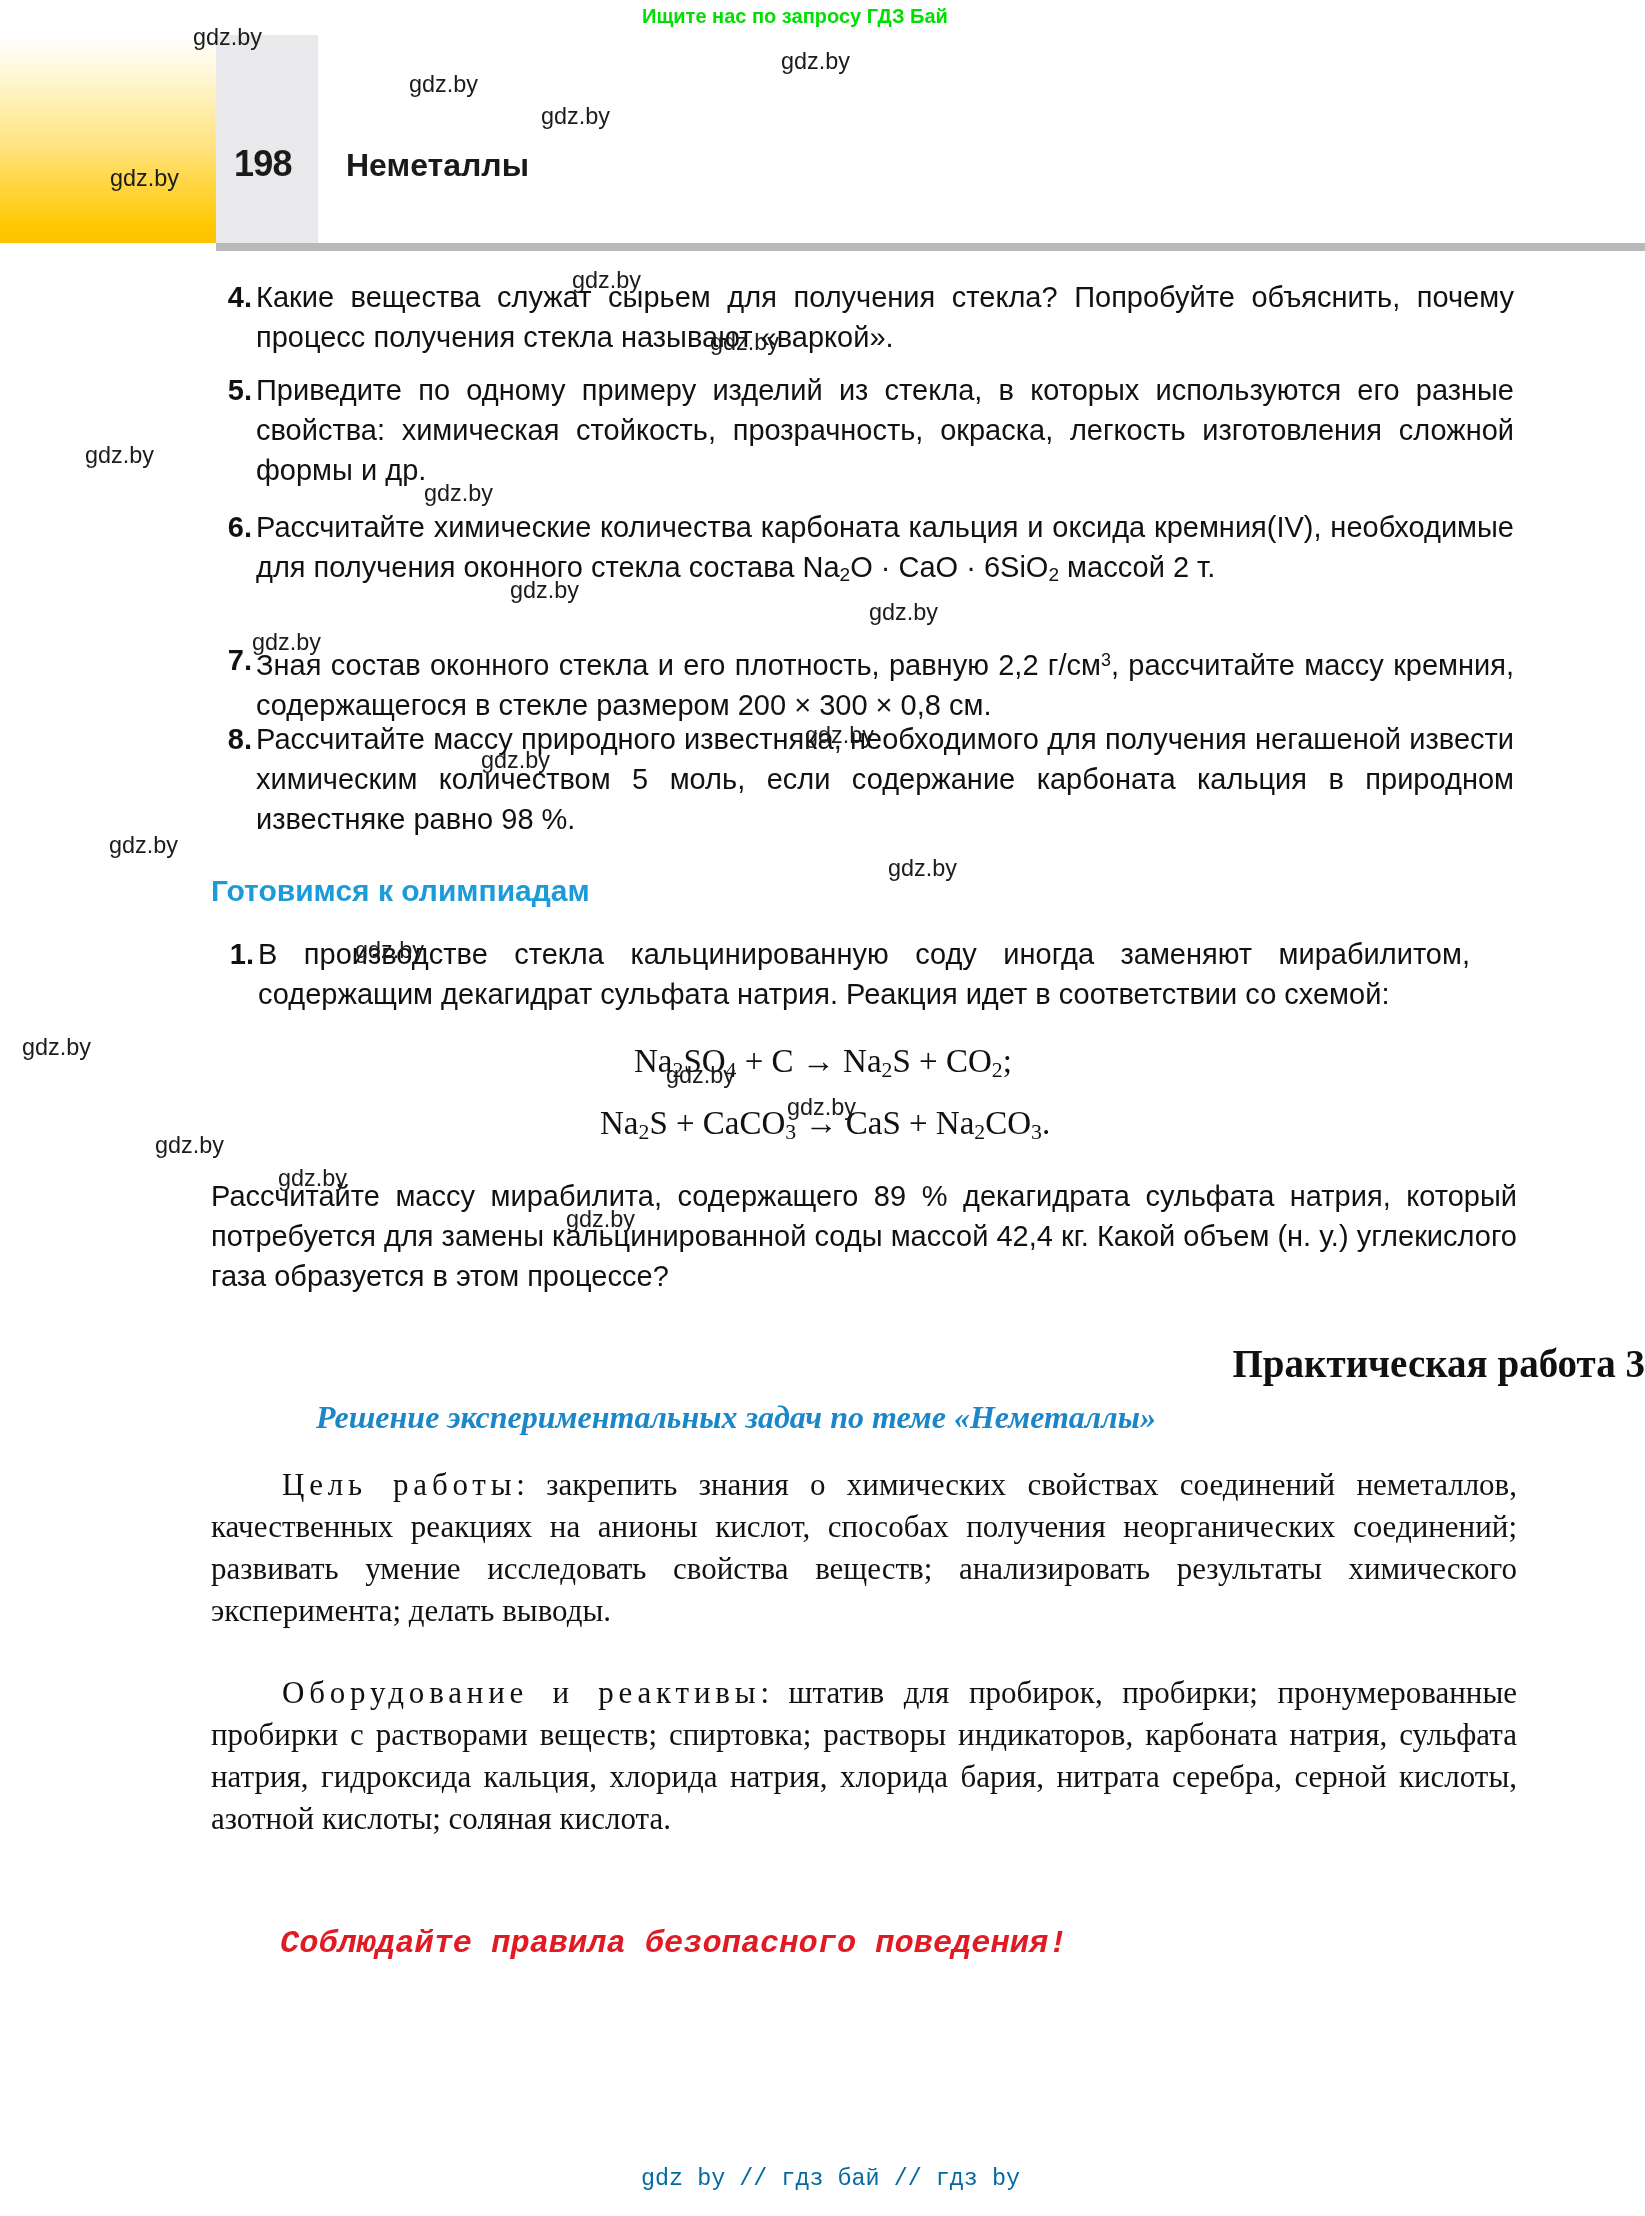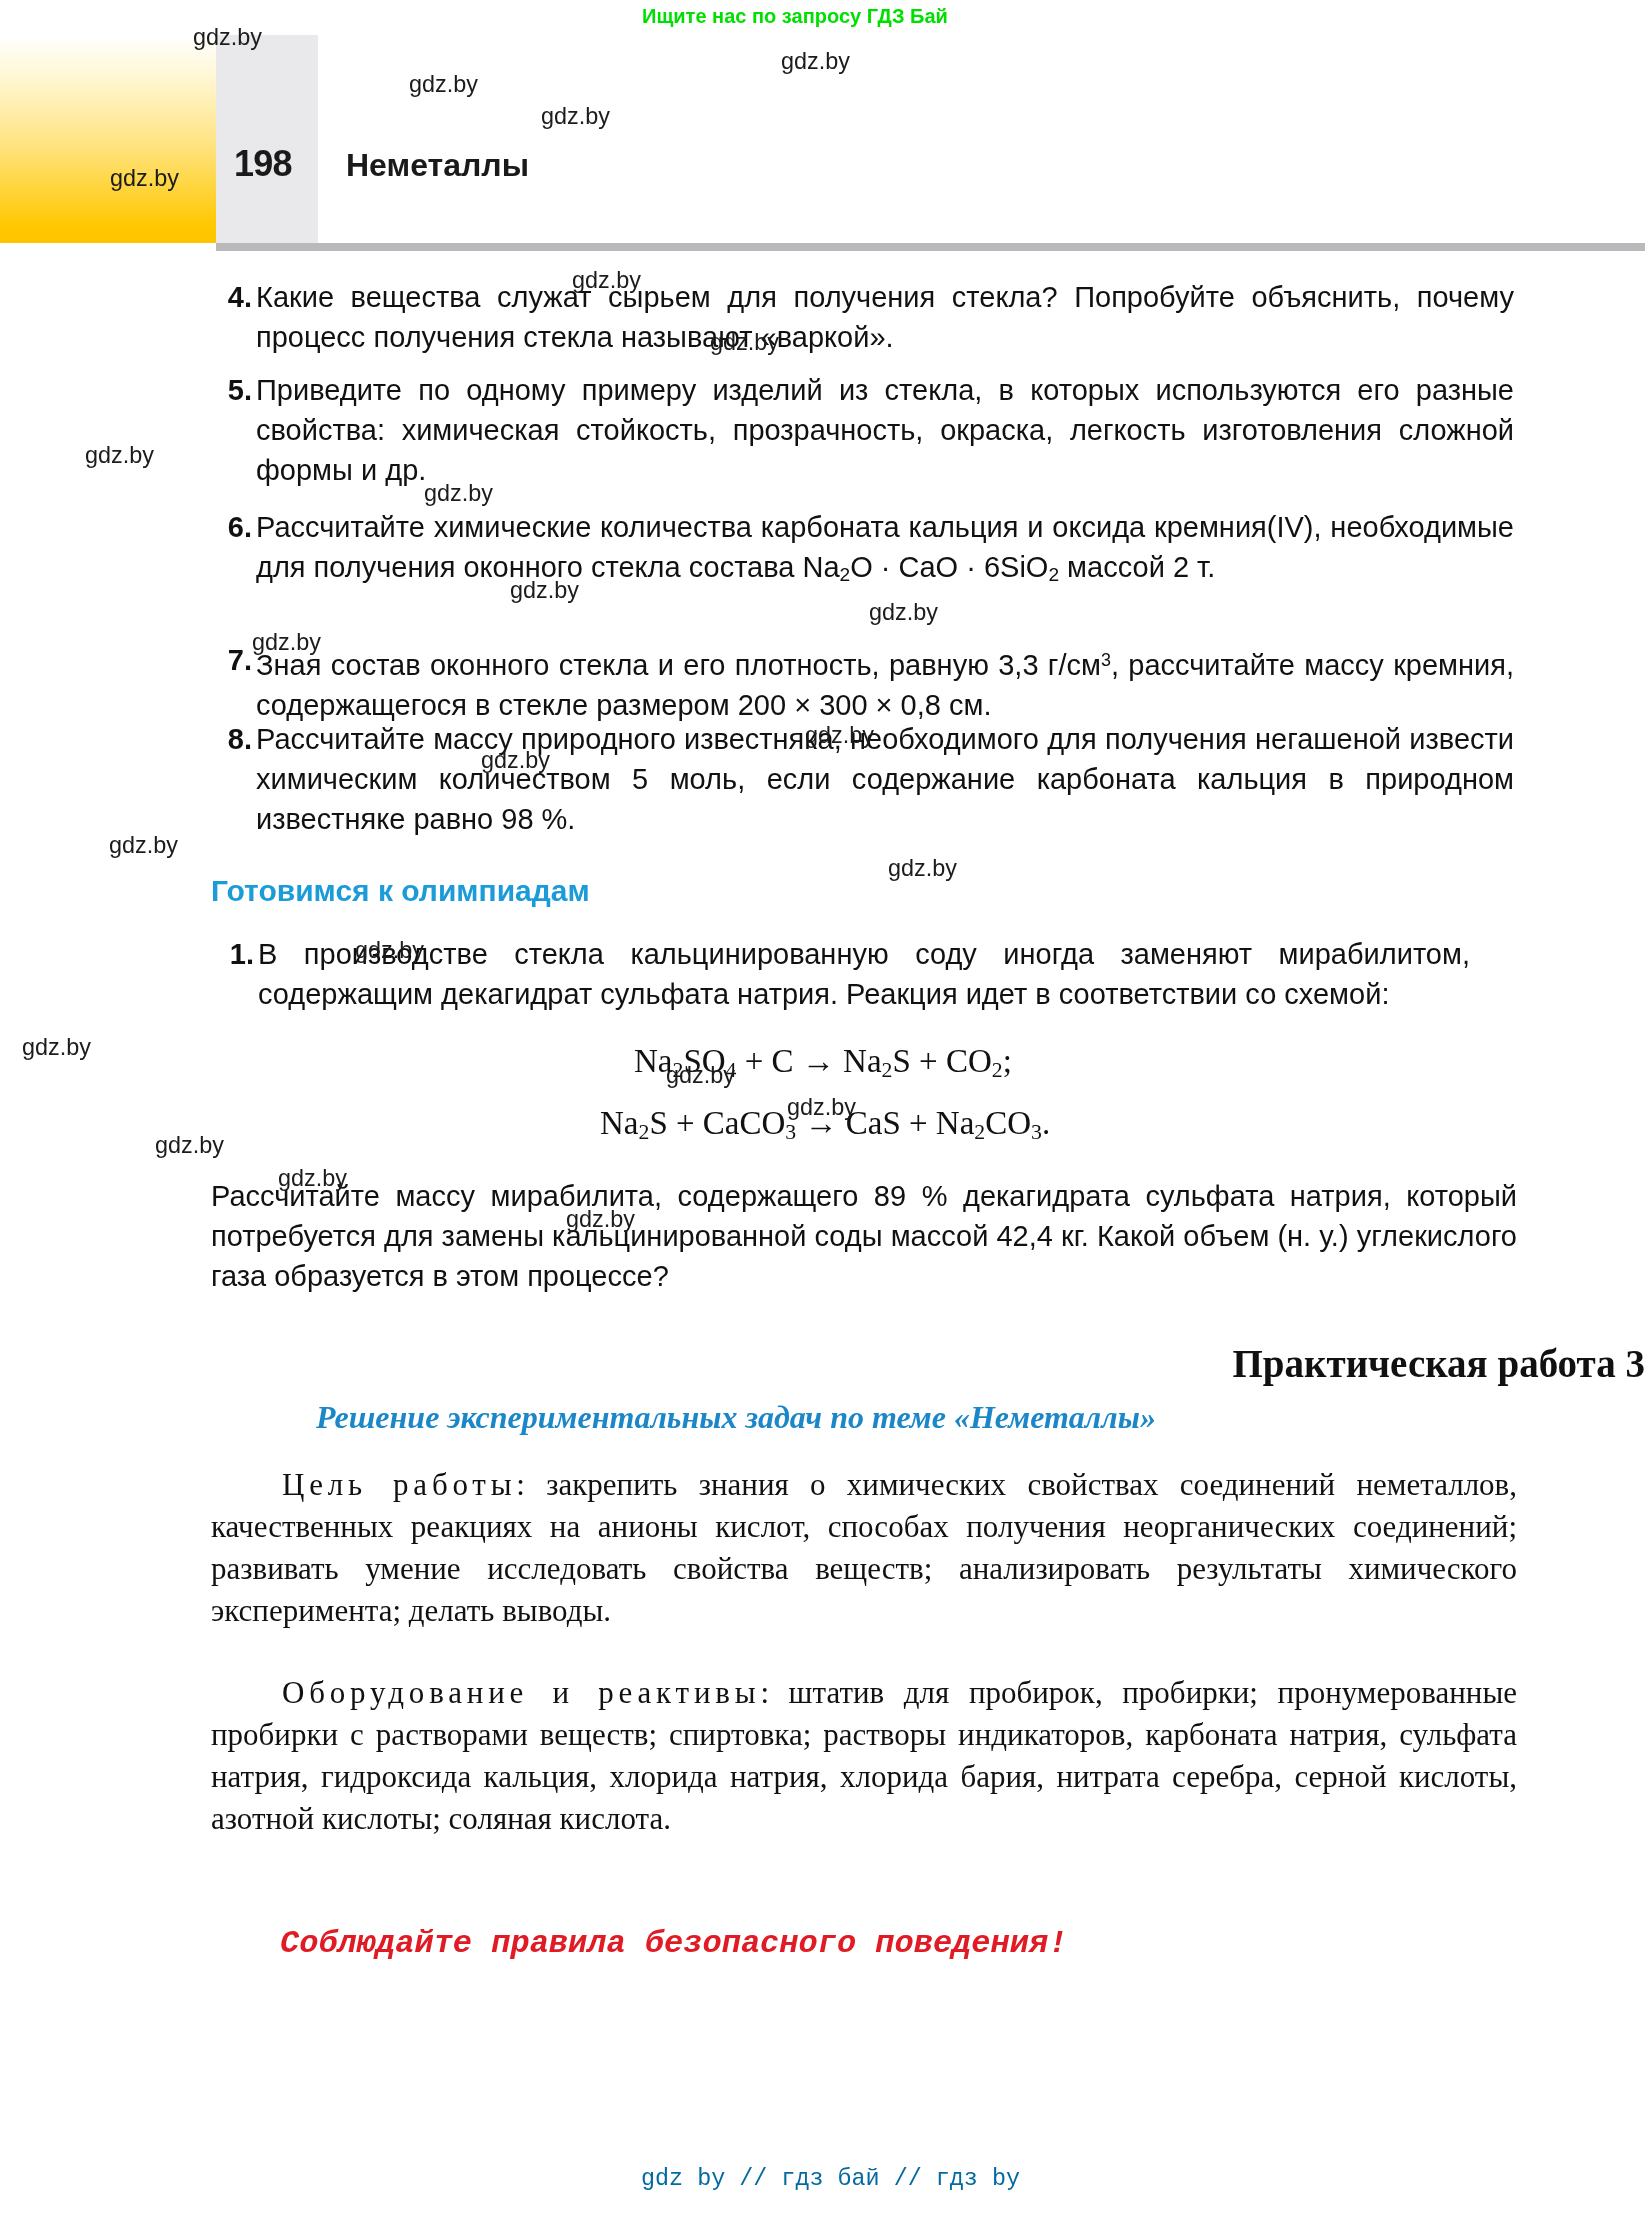--- a/index.html
+++ b/index.html
@@ -224,21 +224,21 @@
     <span>Приведите по одному примеру изделий из стекла, в которых используются его разные свойства: химическая стойкость, прозрачность, окраска, легкость изготовления сложной формы и др.</span>
   </div>
 
   <div class="num-item" style="left:256px; top:507px; width:1258px;">
     <span class="marker">6.</span>
     <span>Рассчитайте химические количества карбоната кальция и оксида кремния(IV), необходимые для получения оконного стекла состава </span><span>Na<sub>2</sub>O&nbsp;·&nbsp;CaO&nbsp;·&nbsp;6SiO<sub>2</sub></span><span> массой 2 т.</span>
   </div>
 
   <div class="num-item" style="left:256px; top:640px; width:1258px;">
     <span class="marker">7.</span>
-    <span>Зная состав оконного стекла и его плотность, равную 3,3 г/см</span><sup>3</sup><span>, рассчитайте массу кремния, содержащегося в стекле размером 200 × 300 × 0,8 см.</span>
+    <span>Зная состав оконного стекла и его плотность, равную 2,2 г/см</span><sup>3</sup><span>, рассчитайте массу кремния, содержащегося в стекле размером 200 × 300 × 0,8 см.</span>
   </div>
 
   <div class="num-item" style="left:256px; top:719px; width:1258px;">
     <span class="marker">8.</span>
     <span>Рассчитайте массу природного известняка, необходимого для получения негашеной извести химическим количеством 5 моль, если содержание карбоната кальция в природном известняке равно 98 %.</span>
   </div>
 
   <div class="olymp-heading">Готовимся к олимпиадам</div>
 
   <div class="num-item" style="left:258px; top:934px; width:1212px;">

